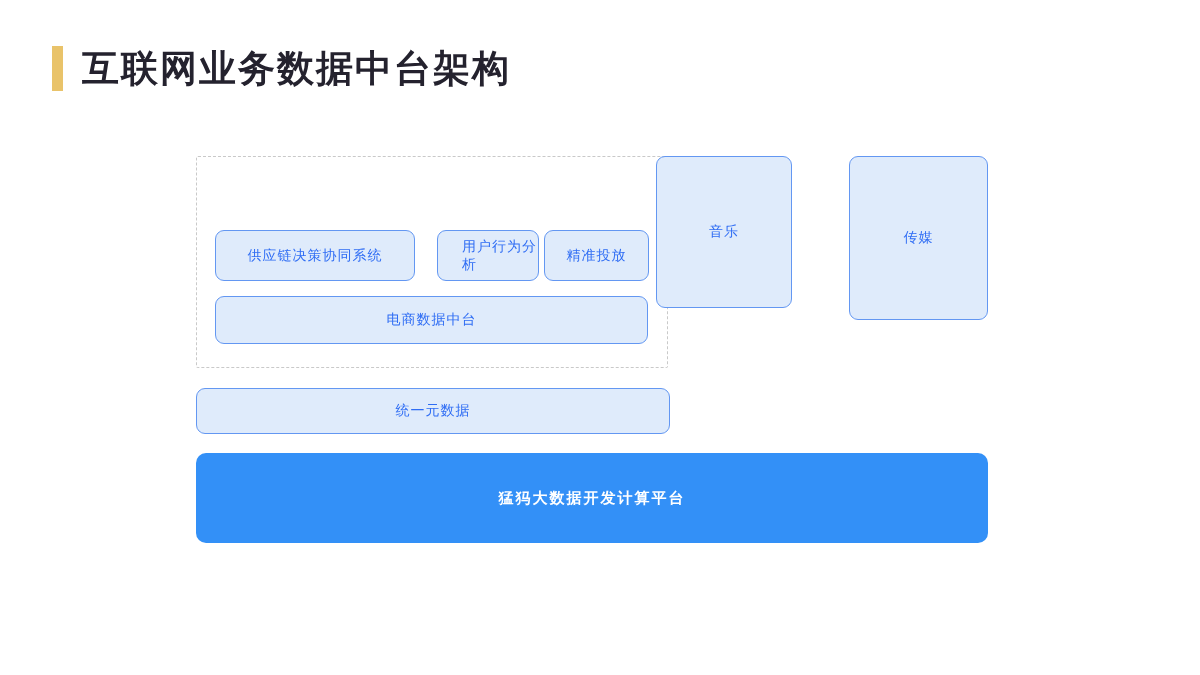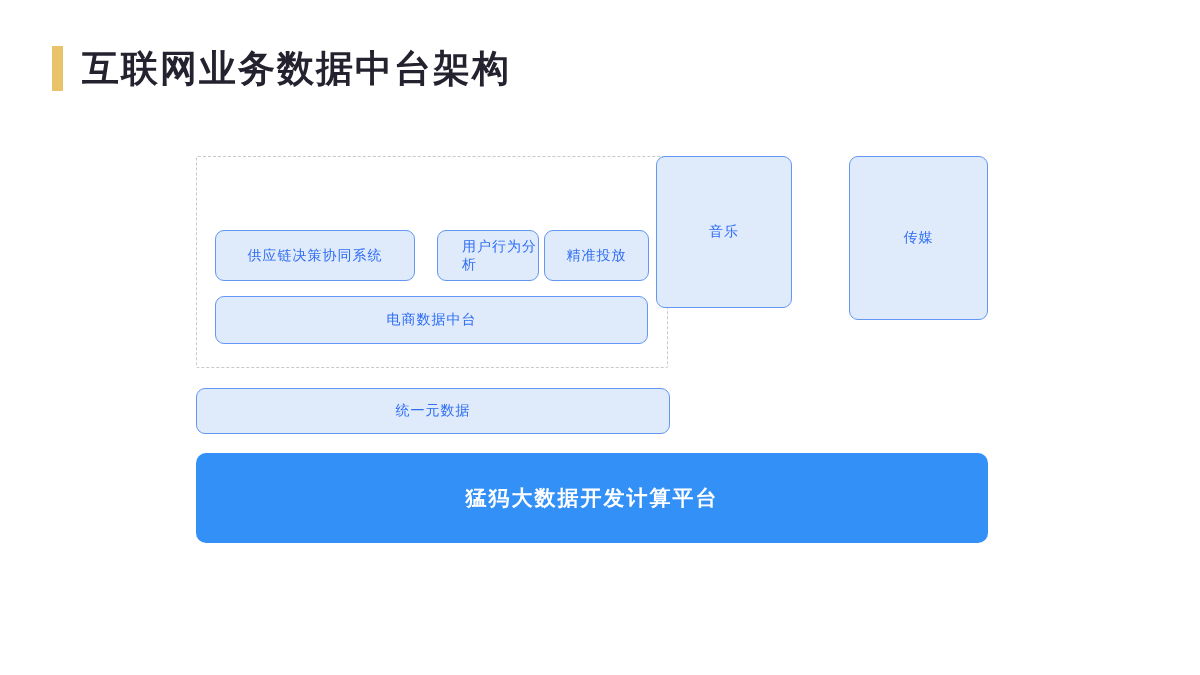--- a/index.html
+++ b/index.html
@@ -59,21 +59,21 @@
   
   .ds-1{left:196px;top:388px;width:474px;height:46px;}
   .ds-2{left:687px;top:388px;width:301px;height:50px;}
   
   .base-platform{
     position:absolute;left:196px;top:453px;width:792px;height:90px;
     background:var(--platform-fill);
     border:none;border-radius:10px;
     display:flex;align-items:center;justify-content:center;
     color:var(--platform-text);
-    font-size:21px;font-weight:bold;letter-spacing:2px;
+    font-size:15px;font-weight:bold;letter-spacing:2px;
   }
 </style>
 </head>
 <body>
 
 <div class="slide">
 
   <div class="title-row">
     <div class="accent-bar"></div>
     <h1 class="slide-title">互联网业务数据中台架构</h1>

